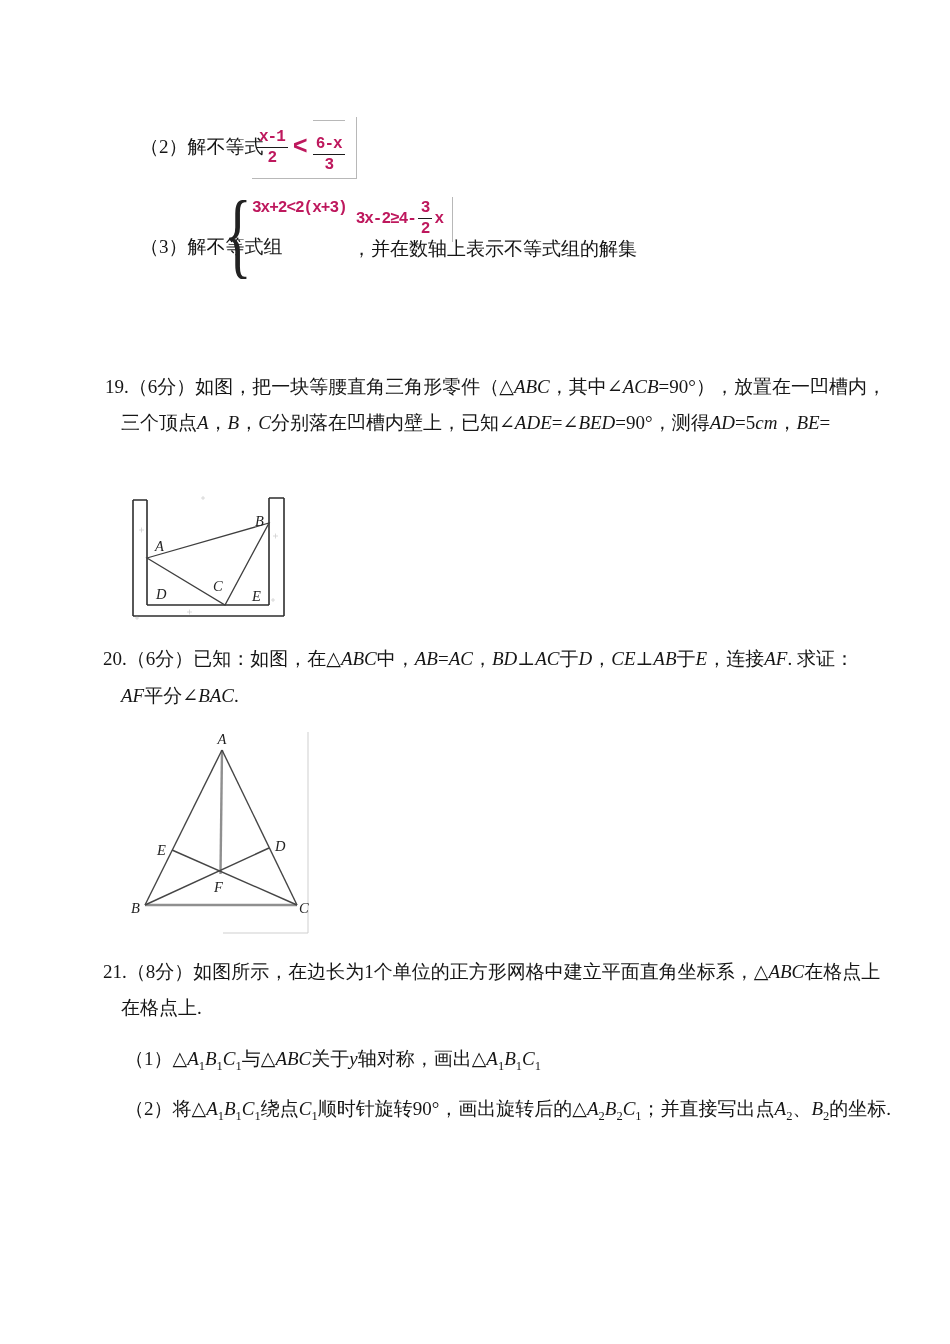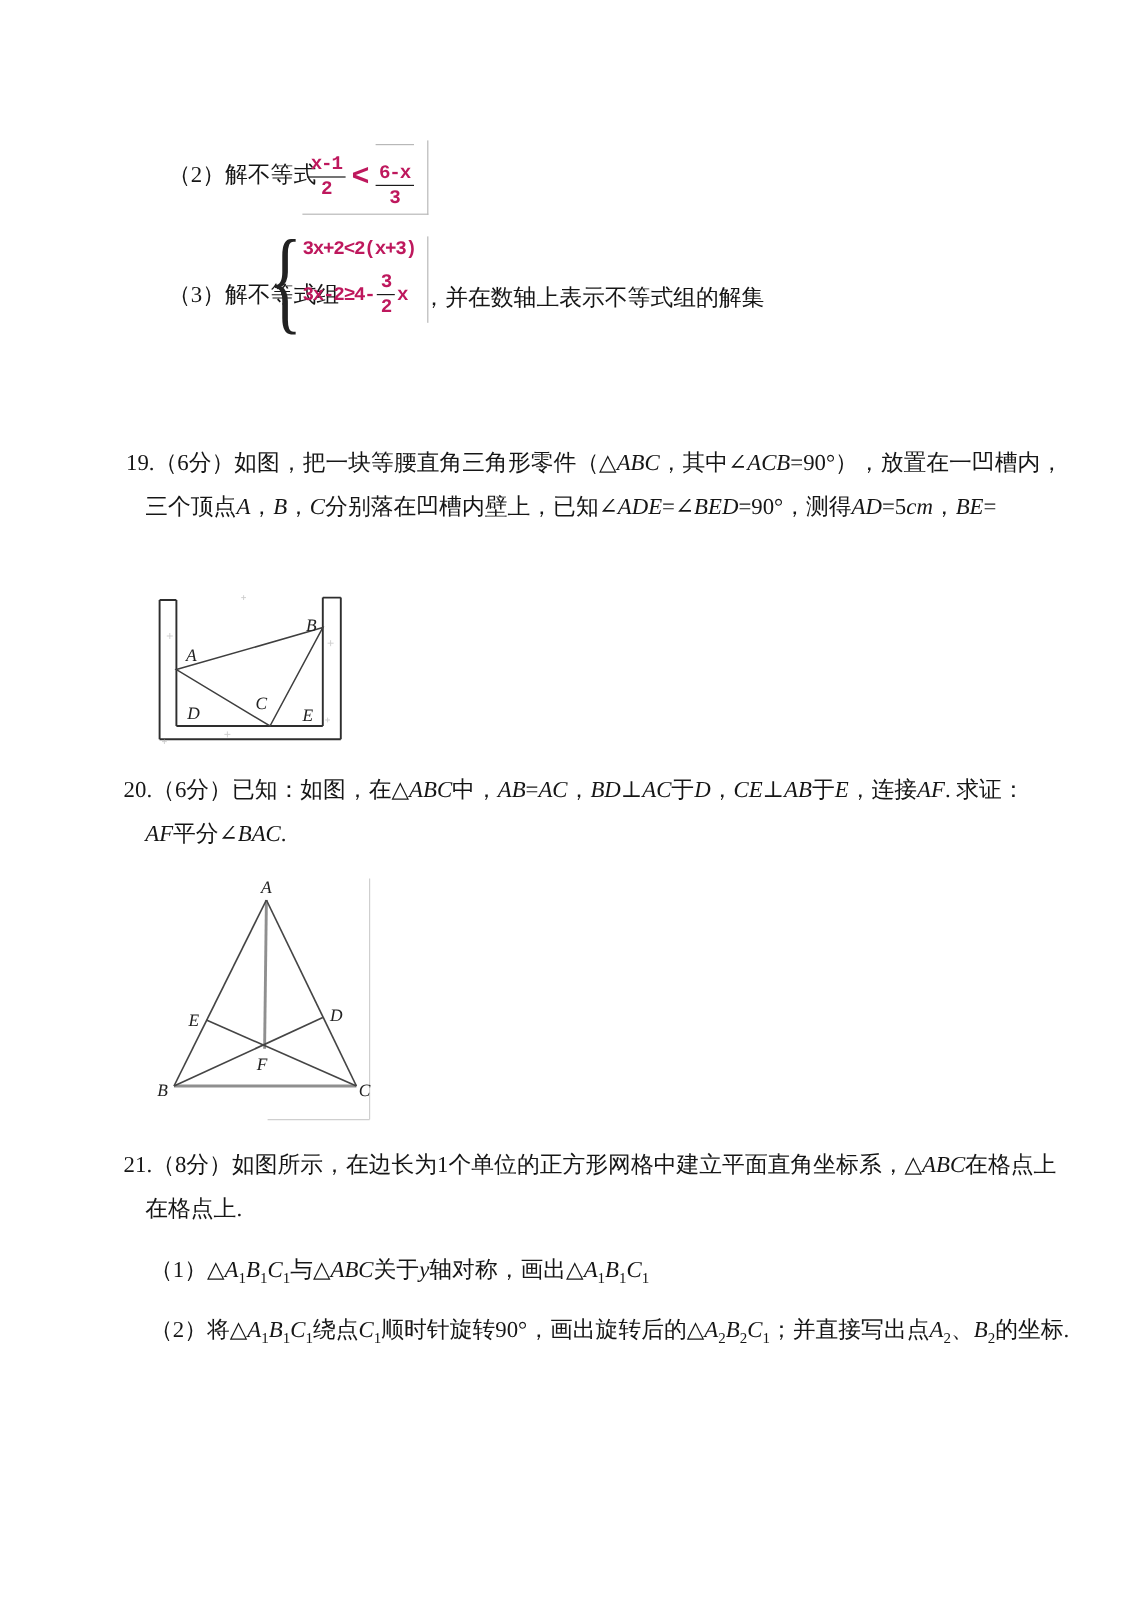--- a/index.html
+++ b/index.html
@@ -13,21 +13,21 @@
   .eq{font-family:"Liberation Mono","DejaVu Sans Mono",monospace;font-weight:bold;
       font-size:16px;letter-spacing:-1px;color:#be185d;margin-left:12px;}
   .frac{display:inline-flex;flex-direction:column;align-items:center;margin:0 2px;}
   .frac .num{border-bottom:1.7px solid #1a1a1a;padding:0 3px 1px;}
   .frac .den{padding-top:1px;}
   .eqbox{display:inline-flex;align-items:center;
          border-right:1px solid #b8b8b8;border-bottom:1px solid #b8b8b8;
          padding:3px 9px 4px 2px;}
   .topline{border-top:1px solid #b8b8b8;padding-top:14px;}
   .lt{font-size:25px;font-weight:bold;margin:0 3px;letter-spacing:0;}
-  .sys{display:flex;flex-direction:column;gap:9px;border-right:1px solid #b8b8b8;
+  .sys{display:flex;flex-direction:row;gap:9px;border-right:1px solid #b8b8b8;
        padding:2px 9px 4px 0;}
   .sysrow{display:flex;align-items:center;}
   .brace{font-family:"Liberation Serif",serif;font-size:96px;line-height:74px;
          font-weight:400;display:inline-block;transform:scaleX(.6);
          transform-origin:left center;color:#222;}
   svg text{font-family:"Liberation Serif","DejaVu Serif",serif;font-style:italic;
            font-size:14.5px;fill:#222;}
 </style>
 </head>
 <body>

